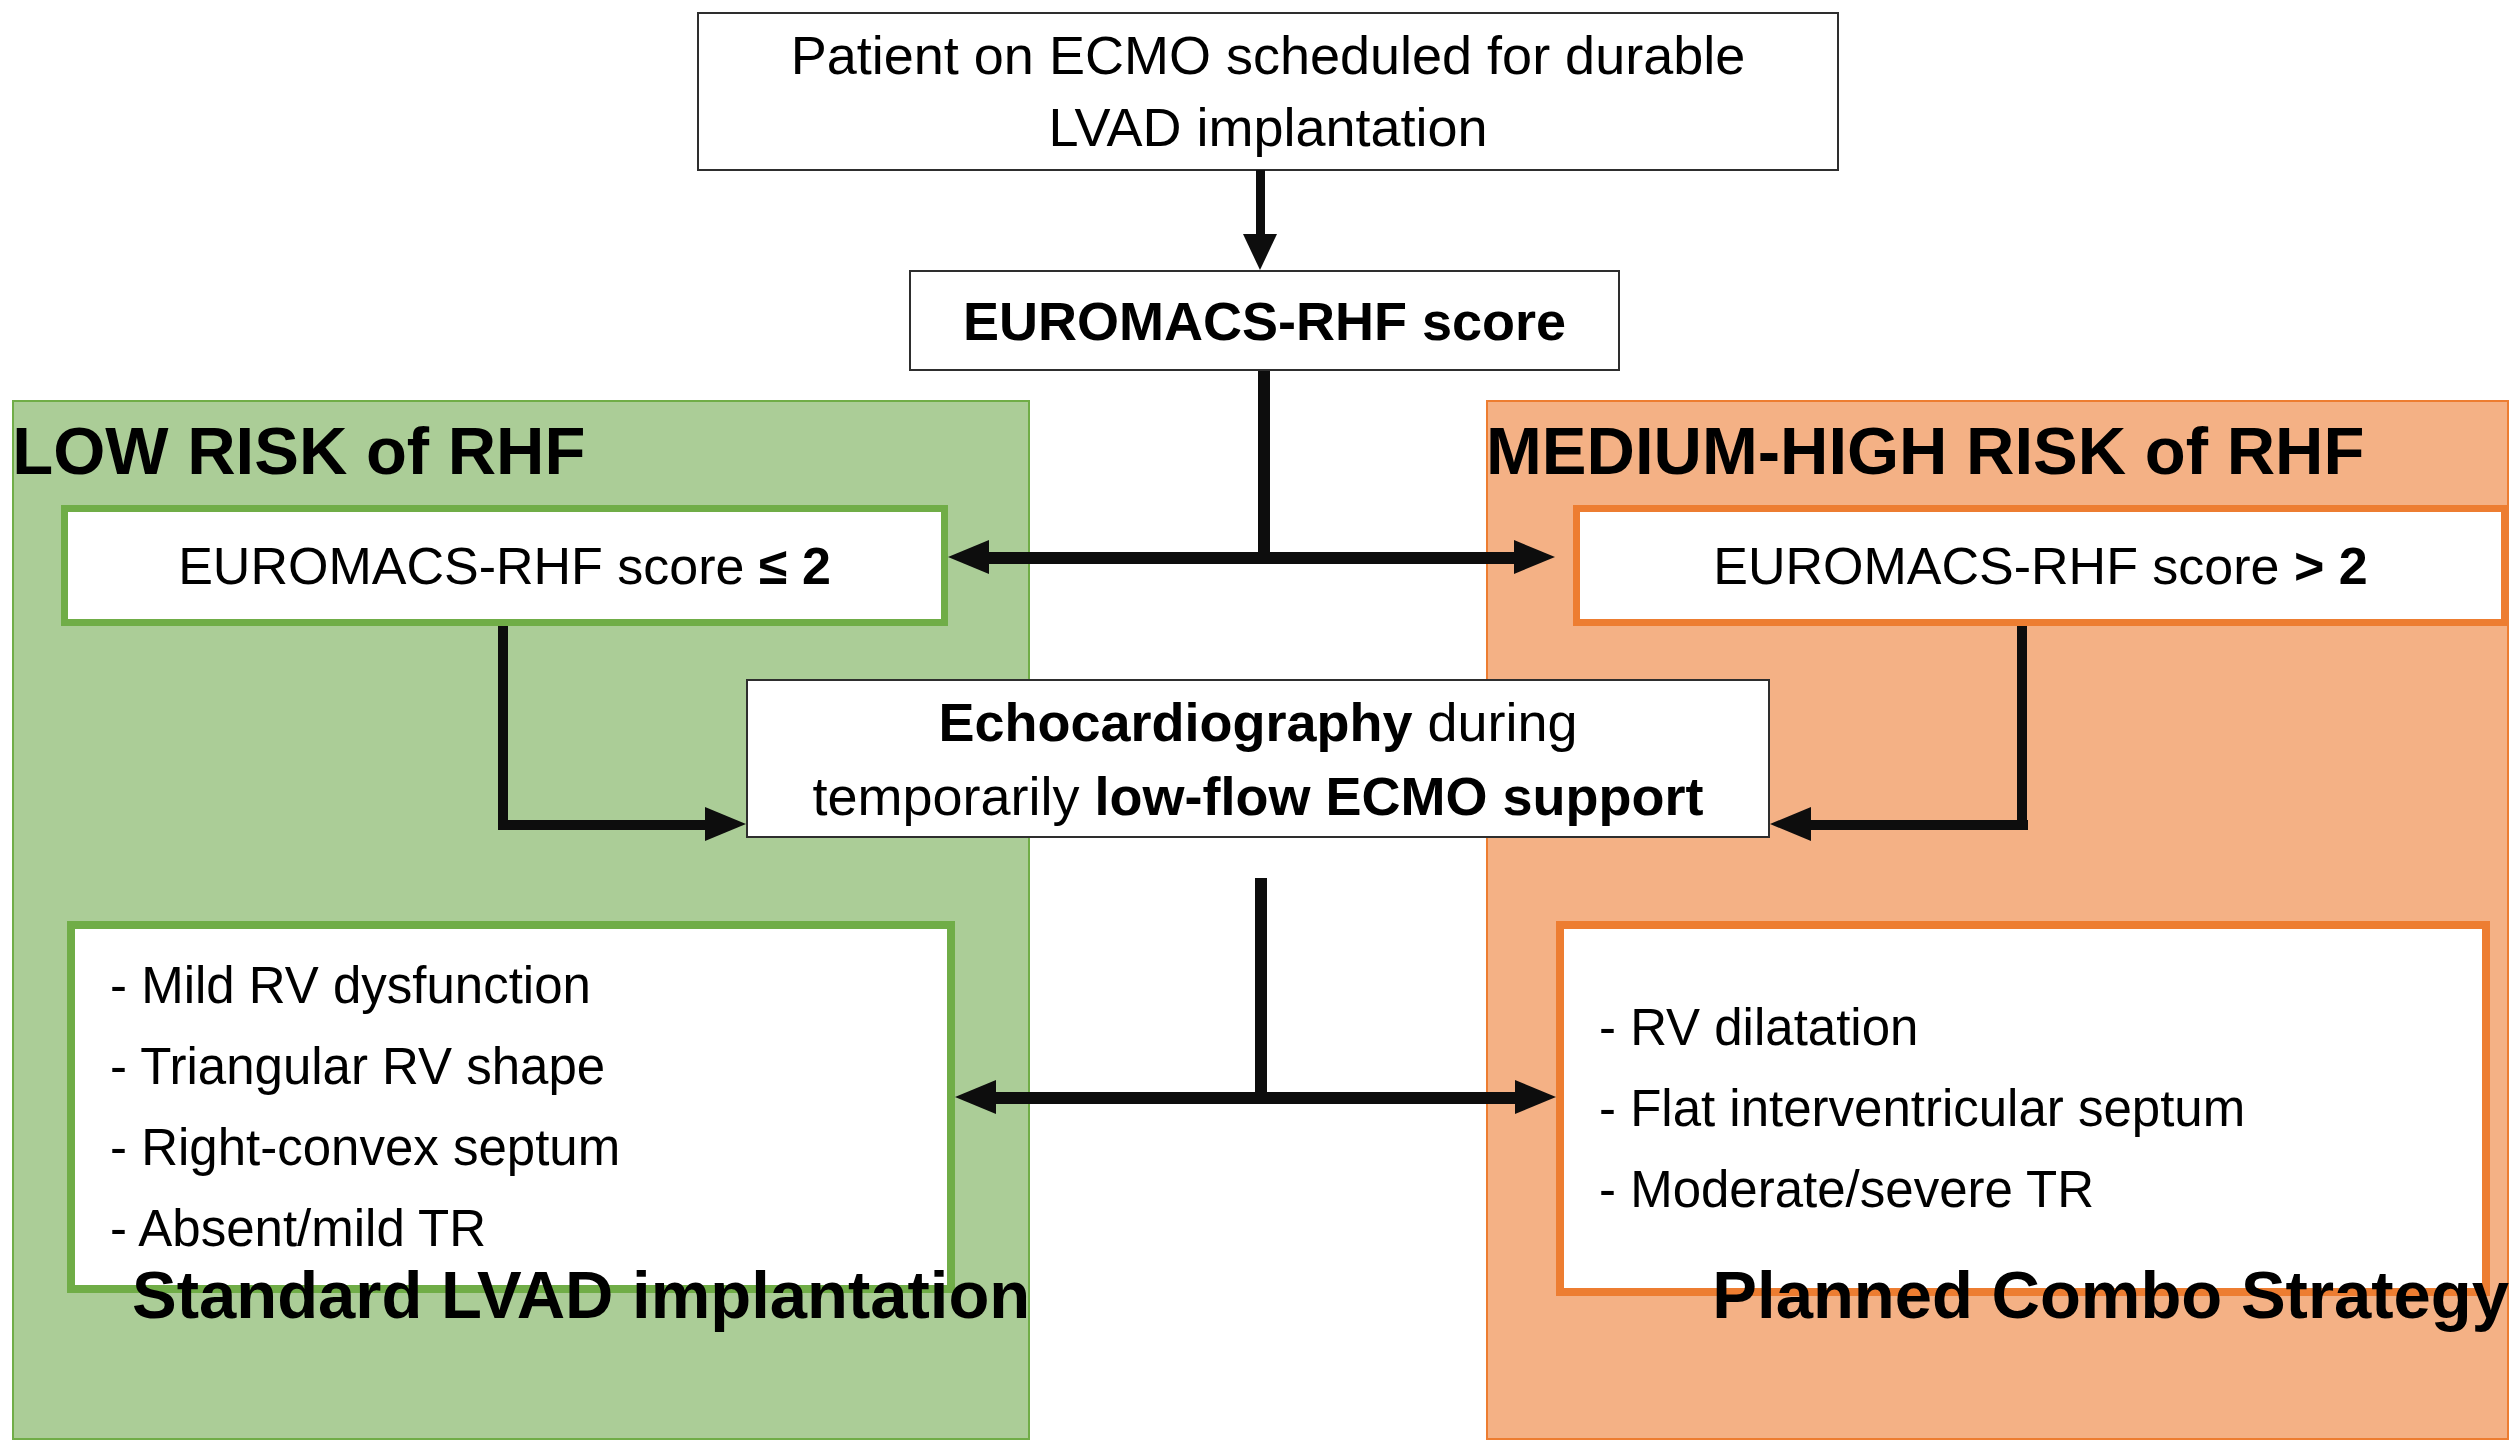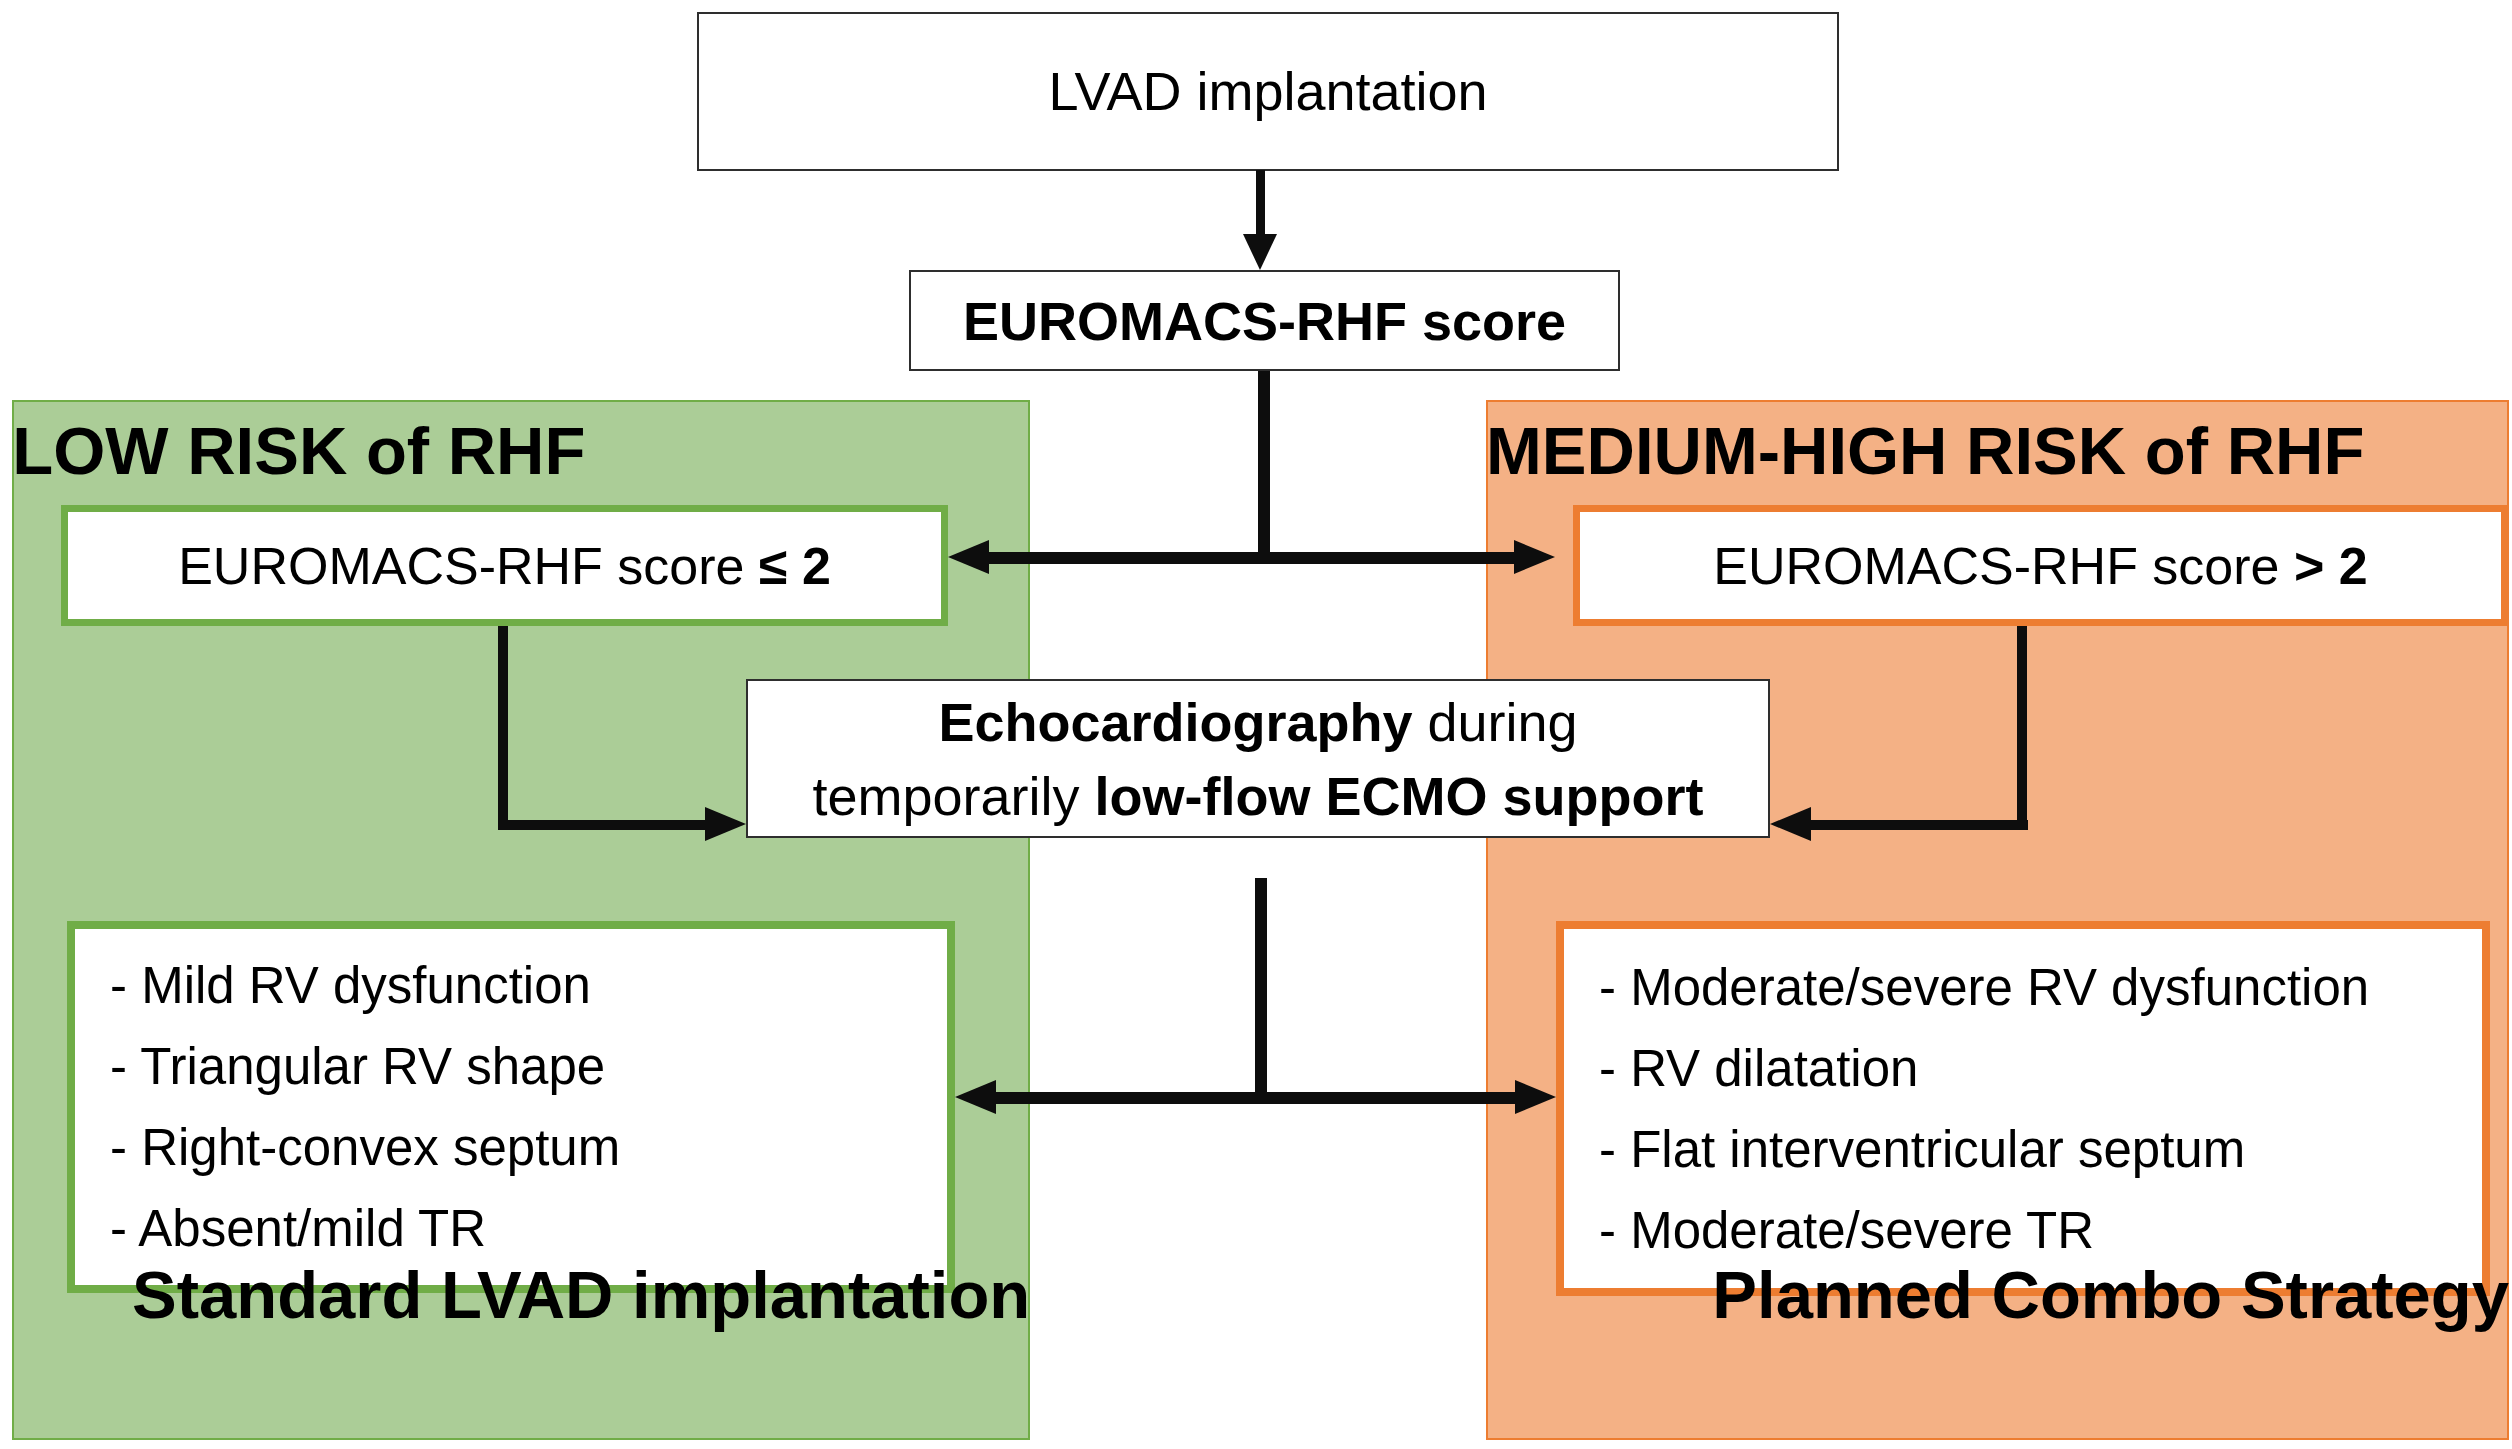--- a/index.html
+++ b/index.html
@@ -59,20 +59,21 @@
 
 <div id="stage">
 
   <div class="panel green"></div>
   <div class="panel orange"></div>
 
   <div class="panel-title" style="left:12.3px; width:1018px;">LOW RISK of RHF</div>
   <div class="panel-title" style="left:1486px; width:1023px;">MEDIUM-HIGH RISK of RHF</div>
 
   <div class="white-box" style="left:697px; top:11.6px; width:1142px; height:159px; font-size:54px; line-height:72px;">
+    <div>Patient on ECMO scheduled for durable</div>
     <div>LVAD implantation</div>
   </div>
 
   <div class="white-box" style="left:909px; top:270px; width:711px; height:101px; font-size:54px; font-weight:700;">
     <div>EUROMACS-RHF score</div>
   </div>
 
   <div class="score-box green" style="left:61px; top:505px; width:887px; height:121px;">
     <div><span>EUROMACS-RHF score </span><span class="b">≤ 2</span></div>
   </div>
@@ -87,21 +88,20 @@
   </div>
 
   <div class="list-box green" style="left:67px; top:921px; width:888px; height:372px;">
     <div>- Mild RV dysfunction</div>
     <div>- Triangular RV shape</div>
     <div>- Right-convex septum</div>
     <div>- Absent/mild TR</div>
   </div>
 
   <div class="list-box orange" style="left:1556px; top:921px; width:934px; height:375px;">
-    <div>- Moderate/severe RV dysfunction</div>
     <div>- RV dilatation</div>
     <div>- Flat interventricular septum</div>
     <div>- Moderate/severe TR</div>
   </div>
 
   <div class="outcome-label" style="left:12.3px; width:1018px;">Standard LVAD implantation</div>
   <div class="outcome-label" style="left:1486px; width:1023px;">Planned Combo Strategy</div>
 
   <div class="shaft" style="left:1256px; top:170px; width:8.7px; height:67px;"></div>
   <div class="head down" style="left:1243px; top:234px;"></div>

